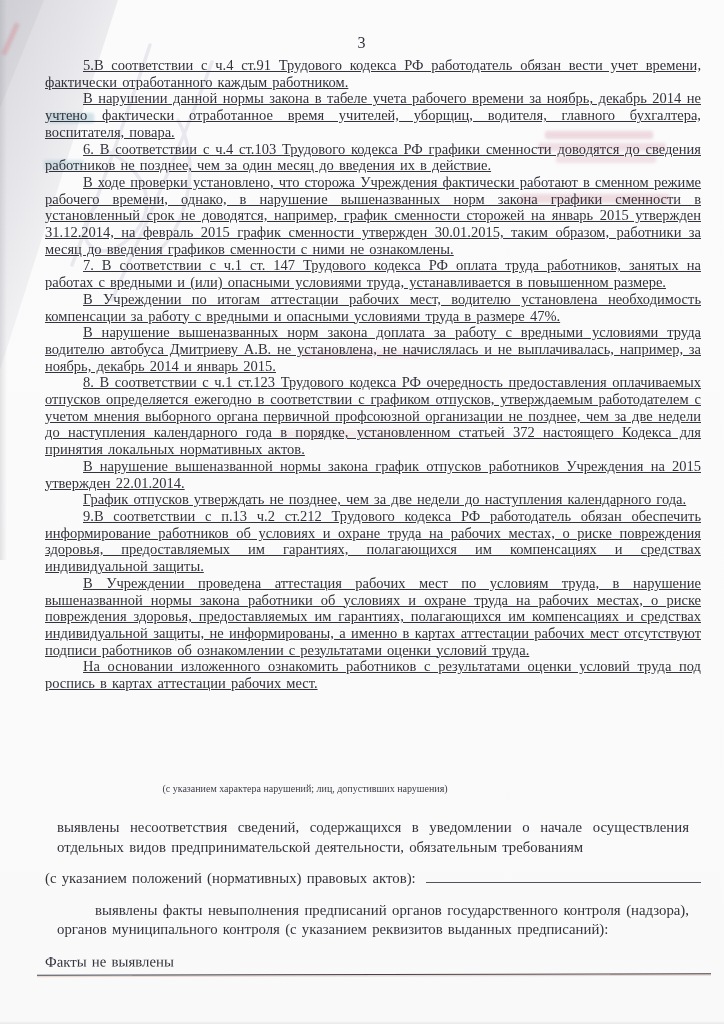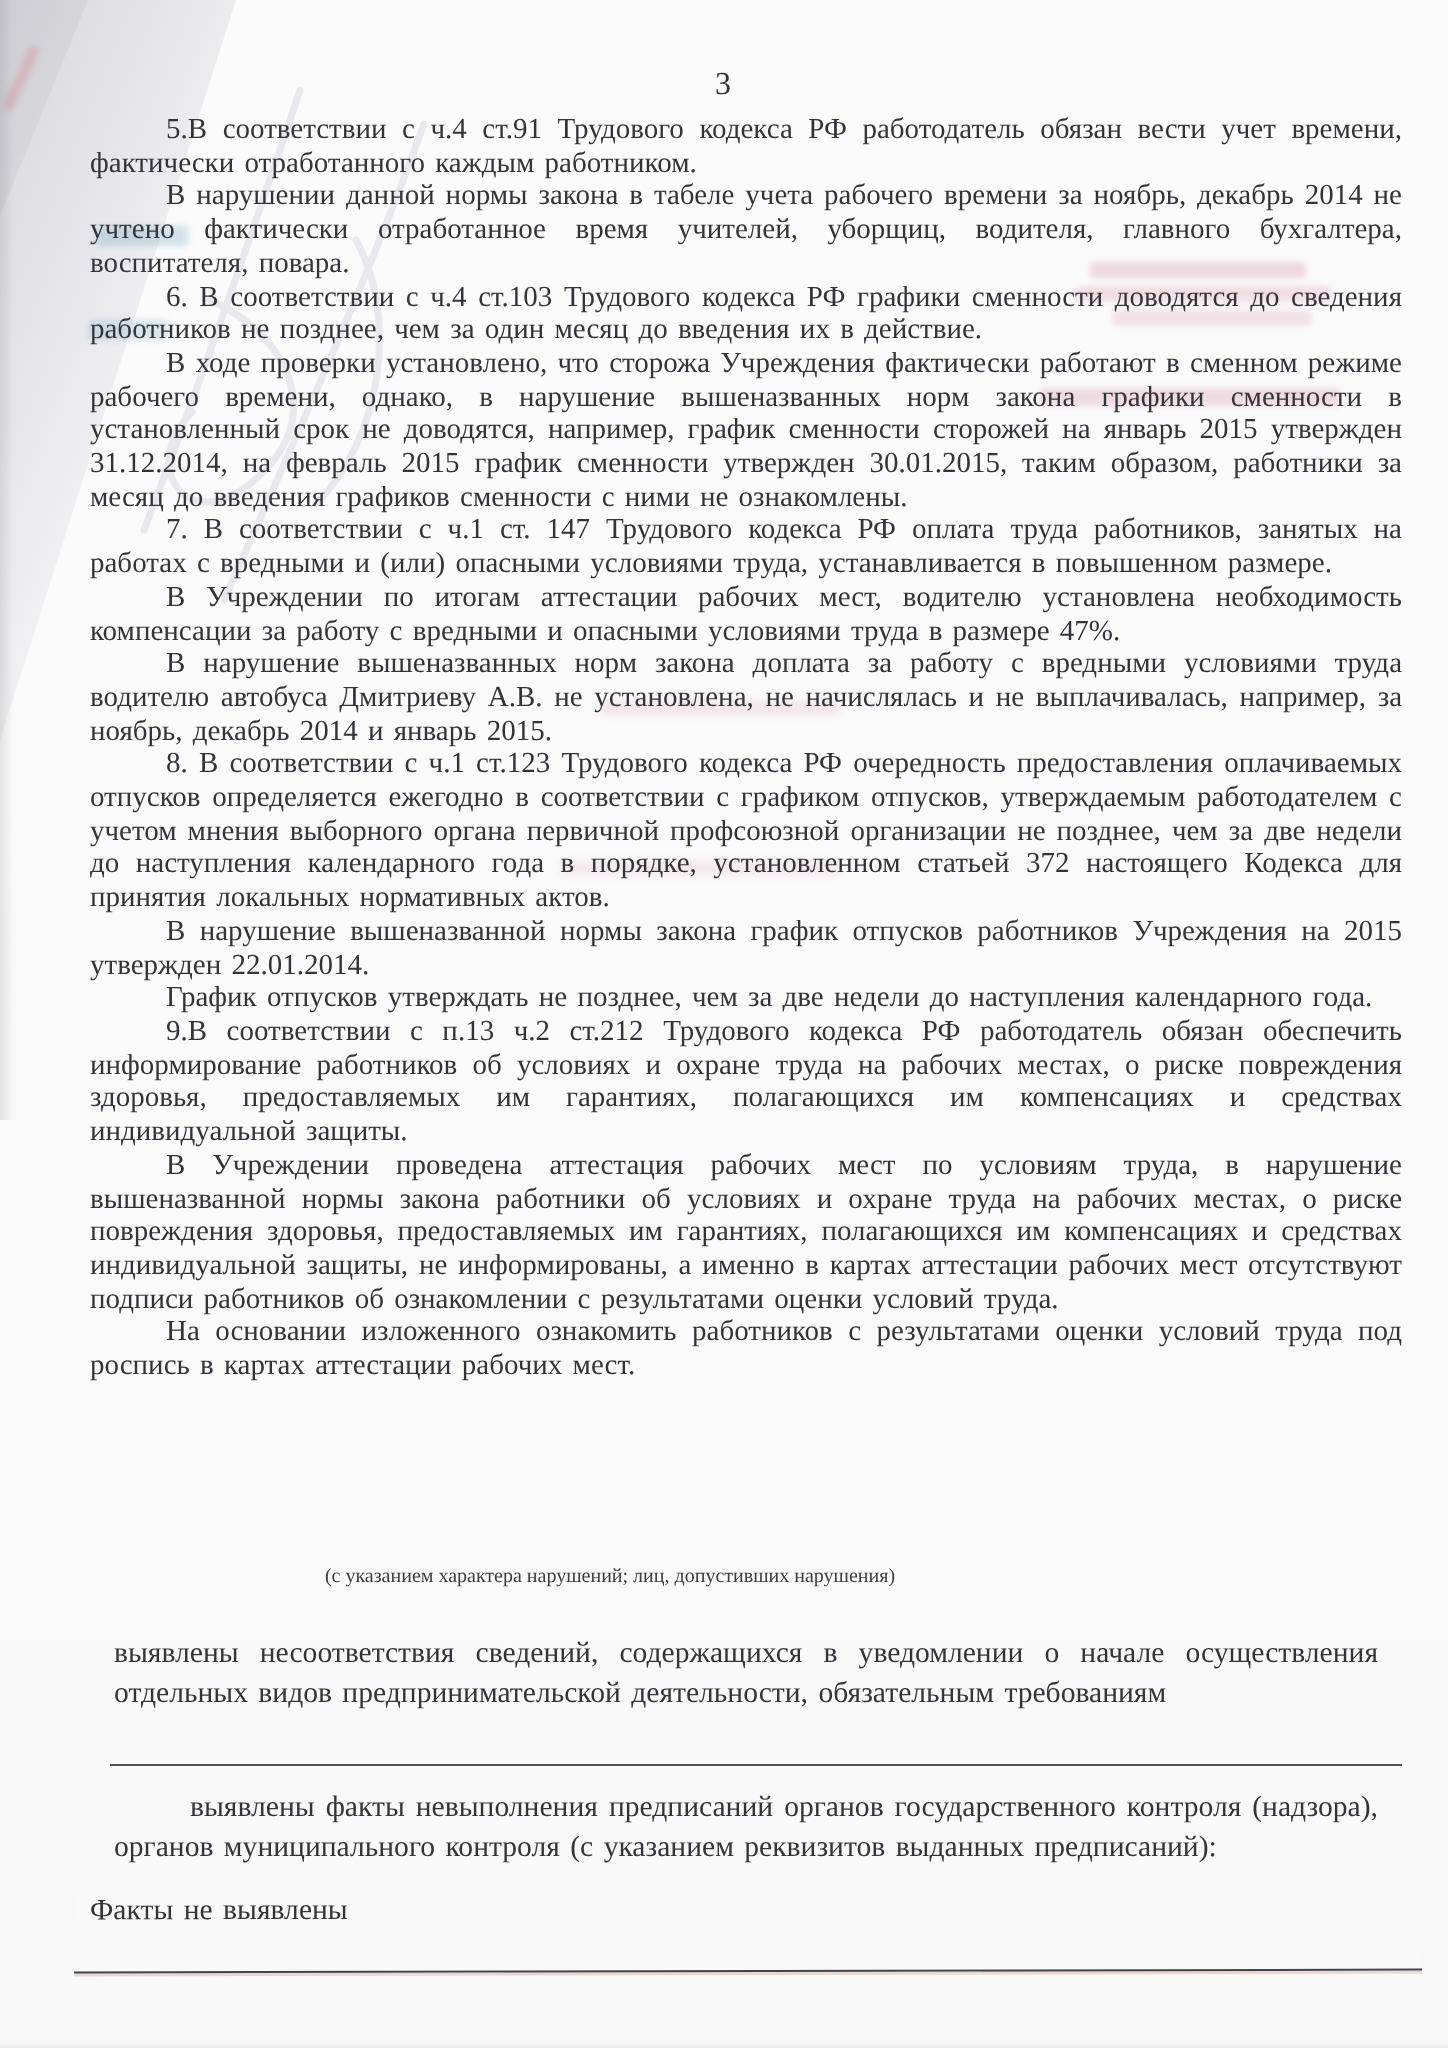--- a/index.html
+++ b/index.html
@@ -41,21 +41,21 @@
   .sm5{left:48px;top:113px;width:46px;height:10px;background:rgba(110,170,185,.30);}
   .sm6{left:44px;top:160px;width:40px;height:10px;background:rgba(110,170,185,.26);}
   .sm7{left:300px;top:350px;width:120px;height:8px;background:rgba(205,130,150,.15);}
   .sm8{left:280px;top:430px;width:140px;height:8px;background:rgba(205,130,150,.13);}
 
   .pagenum{
     position:absolute;top:34px;left:0;width:724px;text-align:center;
     font-size:16px;letter-spacing:1px;
   }
   .content{
-    position:absolute;top:57px;left:45px;width:656px;
+    position:absolute;top:57px;left:45px;width:656px;text-decoration:underline;
   }
   .para{
     margin:0;text-indent:38px;
     text-align:justify;text-align-last:left;
     font-size:14.5px;line-height:16.7px;word-spacing:1.5px;
   }
   .footnote{
     position:absolute;top:783px;left:45px;width:656px;
     text-align:center;font-size:10px;color:#3c3b44;
     transform:translateX(-68px);
@@ -69,21 +69,21 @@
   .frow{display:flex;align-items:baseline;}
   .frow .blank{
     flex:1;margin-left:10px;height:13px;
     border-bottom:1.4px solid #54535b;
   }
   .underfull{
     margin:0 -10px 4px -8px;padding:0 10px 1px 8px;
     border-bottom:1.7px solid #3e3e45;
   }
   .underfull2{
-    margin:0 -10px 0 -8px;padding:0 10px 19px 8px;
+    margin:0 -10px 0 -8px;padding:0 10px 2px 8px;
     border-bottom:1.8px solid #44434b;
     box-shadow:0 1.5px 0 rgba(190,140,120,0.30);
     transform:rotate(-0.12deg);
   }
 </style>
 </head>
 <body>
 
 <div class="page">
 
@@ -127,19 +127,20 @@
       <p class="para">9.В соответствии с п.13 ч.2 ст.212 Трудового кодекса РФ работодатель обязан обеспечить информирование работников об условиях и охране труда на рабочих местах, о риске повреждения здоровья, предоставляемых им гарантиях, полагающихся им компенсациях и средствах индивидуальной защиты.</p>
       <p class="para">В Учреждении проведена аттестация рабочих мест по условиям труда, в нарушение вышеназванной нормы закона работники об условиях и охране труда на рабочих местах, о риске повреждения здоровья, предоставляемых им гарантиях, полагающихся им компенсациях и средствах индивидуальной защиты, не информированы, а именно в картах аттестации рабочих мест отсутствуют подписи работников об ознакомлении с результатами оценки условий труда.</p>
       <p class="para">На основании изложенного ознакомить работников с результатами оценки условий труда под роспись в картах аттестации рабочих мест.</p>
     </div>
 
   <div class="footnote">(с указанием характера нарушений; лиц, допустивших нарушения)</div>
 
   <div class="findings">
     <p class="fpara">выявлены несоответствия сведений, содержащихся в уведомлении о начале осуществления отдельных видов предпринимательской деятельности, обязательным требованиям</p>
     <div class="frow">
+      <span>(с указанием положений (нормативных) правовых актов):</span>
       <span class="blank"></span>
     </div>
     <p class="fpara findent">выявлены факты невыполнения предписаний органов государственного контроля (надзора), органов муниципального контроля (с указанием реквизитов выданных предписаний):</p>
     <p class="fline underfull2">Факты не выявлены</p>
   </div>
 
 </div>
 
 </body></html>

